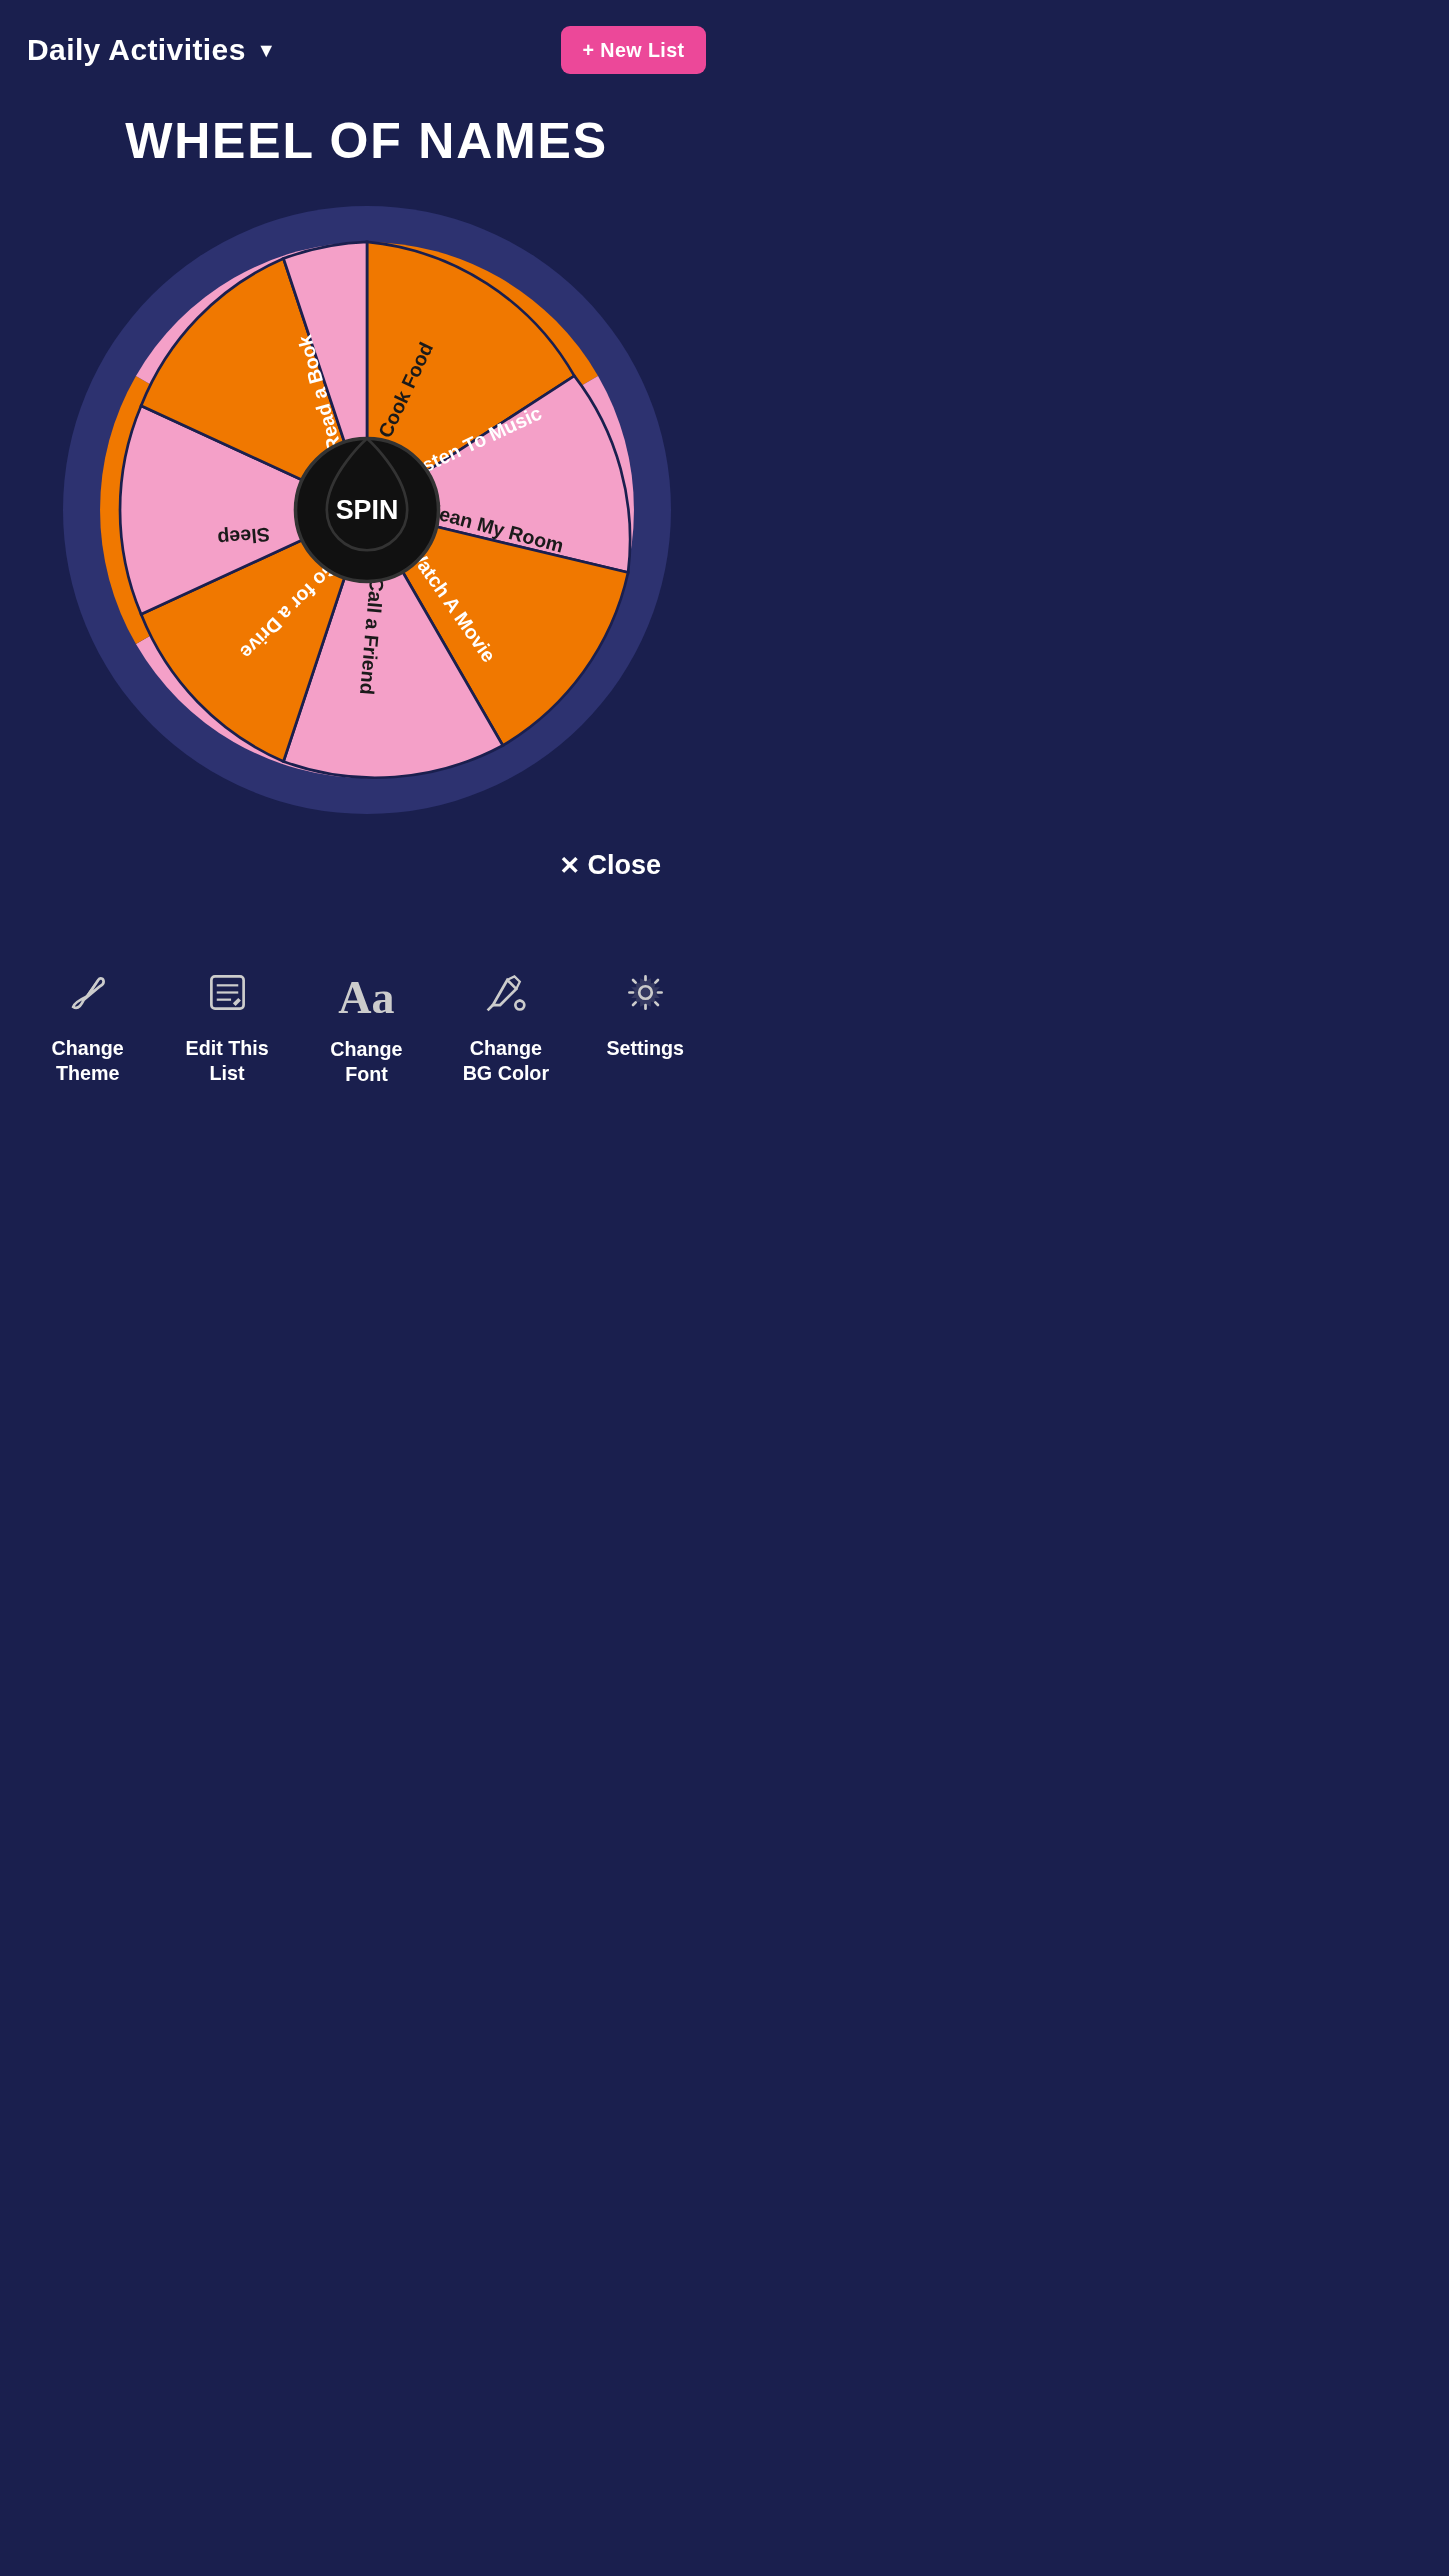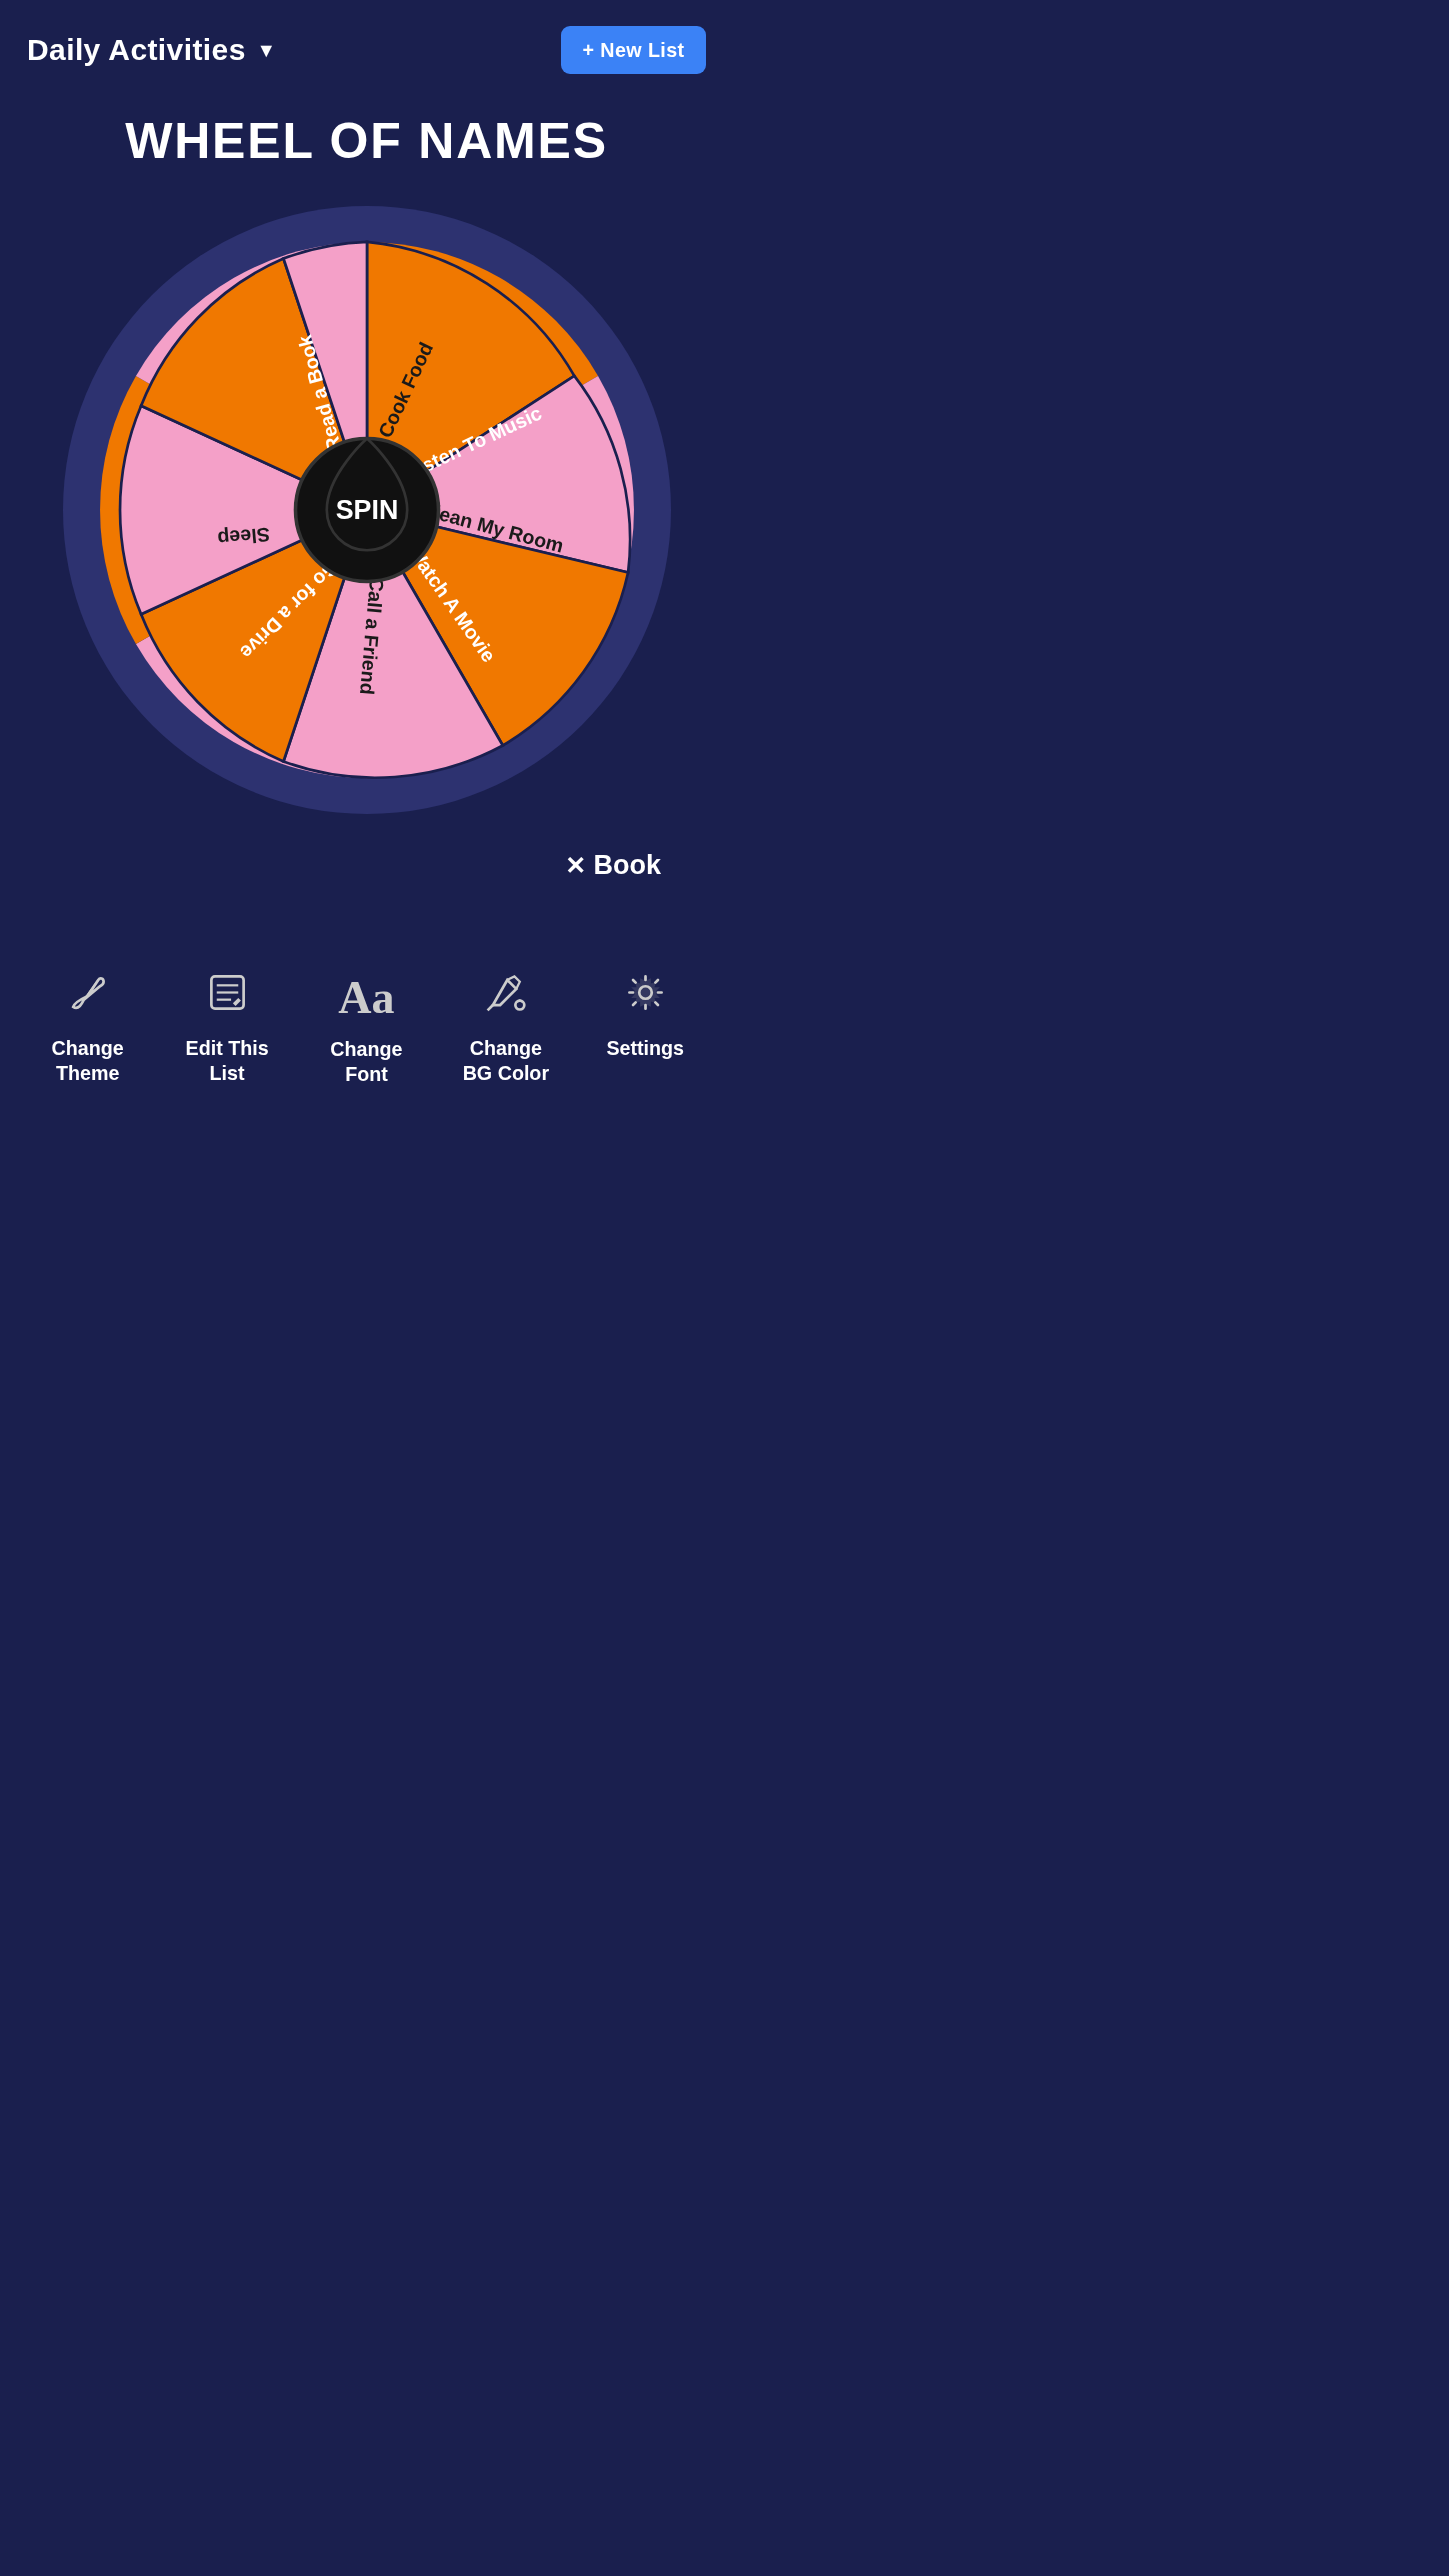--- a/index.html
+++ b/index.html
@@ -36,21 +36,21 @@
       letter-spacing: 0.4px;
     }
 
     .dropdown-arrow {
       font-size: 19.7px;
       color: white;
       cursor: pointer;
     }
 
     .new-list-btn {
-      background-color: #3b82f6;
+      background-color: #ec4899;
       color: white;
       border: none;
       border-radius: 9px;
       padding: 12.5px 21.5px;
       font-size: 19.7px;
       font-weight: 800;
       cursor: pointer;
       letter-spacing: 0.4px;
     }
 
@@ -234,21 +234,21 @@
 
       <path d="M320,240 C320,240 365,280 365,320 C365,344.85 344.85,365 320,365 C295.15,365 275,344.85 275,320 C275,280 320,240 320,240 Z" fill="#111111" stroke="#333" stroke-width="3"></path>
 
       <text x="320" y="330" text-anchor="middle" font-family="Arial Black, Arial, sans-serif" font-weight="900" font-size="30" fill="white">SPIN</text>
     </svg>
   </div>
 </div>
 
 <div class="close-btn">
   <span class="close-x">✕</span>
-  <span class="close-text">Book</span>
+  <span class="close-text">Close</span>
 </div>
 
 <div class="toolbar">
 
   <div class="toolbar-item">
     <span class="toolbar-icon">
       <svg width="43" height="43" viewBox="0 0 48 48" fill="none" xmlns="http://www.w3.org/2000/svg">
         <path d="M8 40 C10 34 20 30 24 28 L36 10 C38 7 42 8 42 12 C42 14 40 16 38 17 L20 32 C18 36 14 44 8 40Z" stroke="#cccccc" stroke-width="3" fill="none"></path>
         <path d="M20 32 L36 10" stroke="#cccccc" stroke-width="2"></path>
       </svg>

